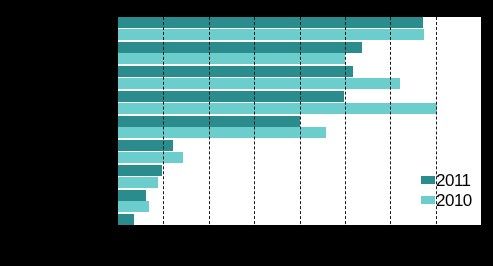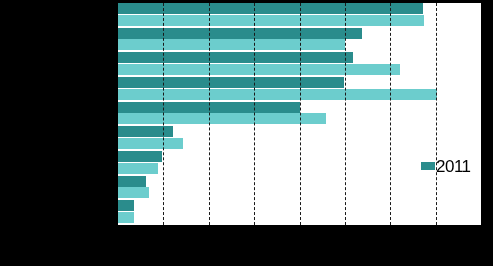--- a/index.html
+++ b/index.html
@@ -8,21 +8,21 @@
     background:#000000;
     font-family:"Liberation Sans", sans-serif;
     overflow:hidden;
     position:relative;
   }
   #chart-root{position:absolute;inset:0;}
 
   
   .plot{
     position:absolute;
-    left:118px; top:3px;
+    left:118px; top:17px;
     width:363px; height:222px;
     background:#ffffff;
     overflow:hidden;
   }
 
   
   .gridline{
     position:absolute;
     top:0;bottom:0;
     width:0;
@@ -105,20 +105,24 @@
         <div class="gridline" style="left: 226.875px;"></div>
         <div class="gridline" style="left: 272.25px;"></div>
         <div class="gridline" style="left: 317.625px;"></div>
       </div>
 
     <div class="legend">
       <div class="legend-row">
         <span class="legend-swatch s2011"></span>
         <span class="legend-label">2011</span>
       </div>
+      <div class="legend-row">
+        <span class="legend-swatch s2010"></span>
+        <span class="legend-label">2010</span>
+      </div>
     </div>
   </div>
 
   <div class="redacted" id="redact-left"></div>
   <div class="redacted" id="redact-right"></div>
   <div class="redacted" id="redact-top"></div>
   <div class="redacted" id="redact-bottom"></div>
 
 </div>
 

